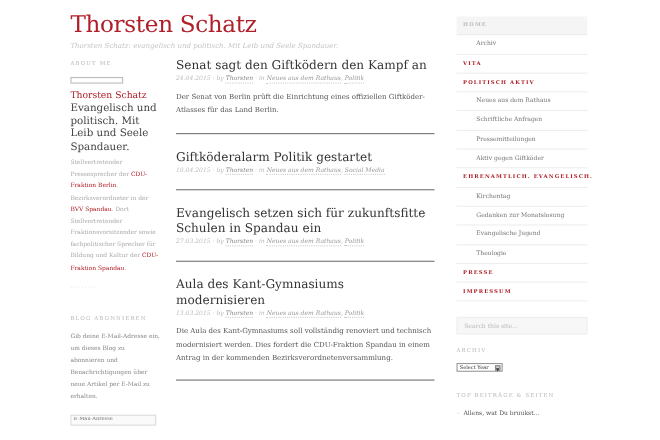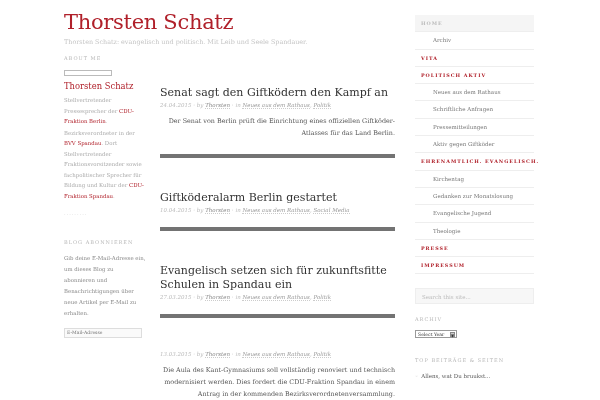--- a/index.html
+++ b/index.html
@@ -9,21 +9,21 @@
     position:relative;
   }
   a { text-decoration:none; }
   .site-title {
     position:absolute; left:64px; top:10px;
     font-family:"DejaVu Serif", serif; font-size:21px; color:#b0202a;
     letter-spacing:-0.3px; white-space:nowrap;
   }
   .site-desc {
     position:absolute; left:64px; top:38px;
-    font-size:6.4px; color:#c4c4c4; white-space:nowrap;text-align:right;
+    font-size:6.4px; font-style:italic; color:#c4c4c4; white-space:nowrap;text-align:right;
   }
   
   .left { position:absolute; left:64px; top:55px; width:82px; }
   .widget-title {
     font-size:5px; letter-spacing:1px; color:#b8b8b8; text-transform:uppercase;
   }
   .about-box {
     margin-top:9px; width:46px; height:4px; border:1px solid #bbb; background:#fff;
   }
   .about-name { margin-top:5px; font-size:8.4px; color:#b0202a; }
@@ -33,26 +33,26 @@
   .about-text p { margin:0 0 1px 0; }
   .dots { margin-top:10px; font-size:5px; color:#ccc; letter-spacing:1px; }
   .subscribe-title { margin-top:22px; }
   .sub-text { margin-top:8px; font-size:5.4px; line-height:11px; color:#888; }
   .email-input {
     margin-top:9px; width:72px; height:8px; border:1px solid #ddd; background:#fafafa;
     font-size:4.6px; color:#aaa; padding:0 2px; line-height:8px; font-family:"DejaVu Serif", serif;
   }
   
   .main { position:absolute; left:160px; top:53px; width:235px; }
-  .post { border-bottom:4px solid #737373; padding-bottom:14px; margin-bottom:14px;margin-top:33px; }
+  .post { border-bottom:1px solid #737373; padding-bottom:14px; margin-bottom:14px; }
   .post-title { font-size:11px; line-height:14px; color:#333; margin:0; font-weight:normal; }
   .meta { margin-top:2px; font-size:5.5px; font-style:italic; color:#bbb; white-space:nowrap; }
   .meta .author { color:#888; border-bottom:1px dotted #ccc; }
   .meta .cat { color:#999; border-bottom:1px dotted #ccc; }
-  .excerpt { margin-top:7px; font-size:6.4px; line-height:12.3px; color:#555;text-align:right; }
+  .excerpt { margin-top:7px; font-size:6.4px; line-height:12.3px; color:#555; }
   
   .right { position:absolute; left:415px; top:15px; width:119px; }
   .nav-item {
     height:17.3px; line-height:17.3px; border-bottom:1px solid #eee;
     font-size:5.3px; white-space:nowrap; box-sizing:border-box;
   }
   .nav-item.top { padding-left:6px; letter-spacing:1px; text-transform:uppercase; color:#b0202a; font-weight:bold; font-size:4.8px; }
   .nav-item.home { background:#f5f5f5; color:#bbb; }
   .nav-item.sub { padding-left:18px; color:#777; font-size:5.5px; }
   .search {
@@ -77,20 +77,21 @@
 </head>
 <body>
 
 <div class="site-title">Thorsten Schatz</div>
 <div class="site-desc">Thorsten Schatz: evangelisch und politisch. Mit Leib und Seele Spandauer.</div>
 
 <div class="left">
   <div class="widget-title">ABOUT ME</div>
   <div class="about-box"></div>
   <div class="about-name">Thorsten Schatz</div>
+  <div class="about-tag">Evangelisch und politisch. Mit Leib und Seele Spandauer.</div>
   <div class="about-text">
     <p><span>Stellvertretender Pressesprecher der </span><a class="red">CDU-Fraktion Berlin</a><span>.</span></p>
     <p><span>Bezirksverordneter in der </span><a class="red">BVV Spandau</a><span>. Dort Stellvertretender Fraktionsvorsitzender sowie fachpolitischer Sprecher für Bildung und Kultur der </span><a class="red">CDU-Fraktion Spandau</a><span>.</span></p>
   </div>
   <div class="dots">·········</div>
 
   <div class="widget-title subscribe-title">BLOG ABONNIEREN</div>
   <div class="sub-text">Gib deine E-Mail-Adresse ein, um dieses Blog zu abonnieren und Benachrichtigungen über neue Artikel per E-Mail zu erhalten.</div>
   <input class="email-input" placeholder="E-Mail-Adresse" style="">
 </div>
@@ -98,34 +99,35 @@
 <div class="main">
   <div class="post">
     <h2 class="post-title">Senat sagt den Giftködern den Kampf an</h2>
     <div class="meta">
       <span>24.04.2015</span> · <span>by</span> <a class="author">Thorsten</a> · <span>in</span> <a class="cat">Neues aus dem Rathaus</a>, <a class="cat">Politik</a>
     </div>
     <div class="excerpt">Der Senat von Berlin prüft die Einrichtung eines offiziellen Giftköder-Atlasses für das Land Berlin.</div>
   </div>
 
   <div class="post">
-    <h2 class="post-title">Giftköderalarm Berlin gestartet</h2>
+    <h2 class="post-title">Giftköderalarm Politik gestartet</h2>
     <div class="meta">
       <span>10.04.2015</span> · <span>by</span> <a class="author">Thorsten</a> · <span>in</span> <a class="cat">Neues aus dem Rathaus</a>, <a class="cat">Social Media</a>
     </div>
   </div>
 
   <div class="post">
     <h2 class="post-title">Evangelisch setzen sich für zukunftsfitte Schulen in Spandau ein</h2>
     <div class="meta">
       <span>27.03.2015</span> · <span>by</span> <a class="author">Thorsten</a> · <span>in</span> <a class="cat">Neues aus dem Rathaus</a>, <a class="cat">Politik</a>
     </div>
   </div>
 
   <div class="post">
+    <h2 class="post-title">Aula des Kant-Gymnasiums modernisieren</h2>
     <div class="meta">
       <span>13.03.2015</span> · <span>by</span> <a class="author">Thorsten</a> · <span>in</span> <a class="cat">Neues aus dem Rathaus</a>, <a class="cat">Politik</a>
     </div>
     <div class="excerpt">Die Aula des Kant-Gymnasiums soll vollständig renoviert und technisch modernisiert werden. Dies fordert die CDU-Fraktion Spandau in einem Antrag in der kommenden Bezirksverordnetenversammlung.</div>
   </div>
 
 </div>
 
 <div class="right">
   <nav>

